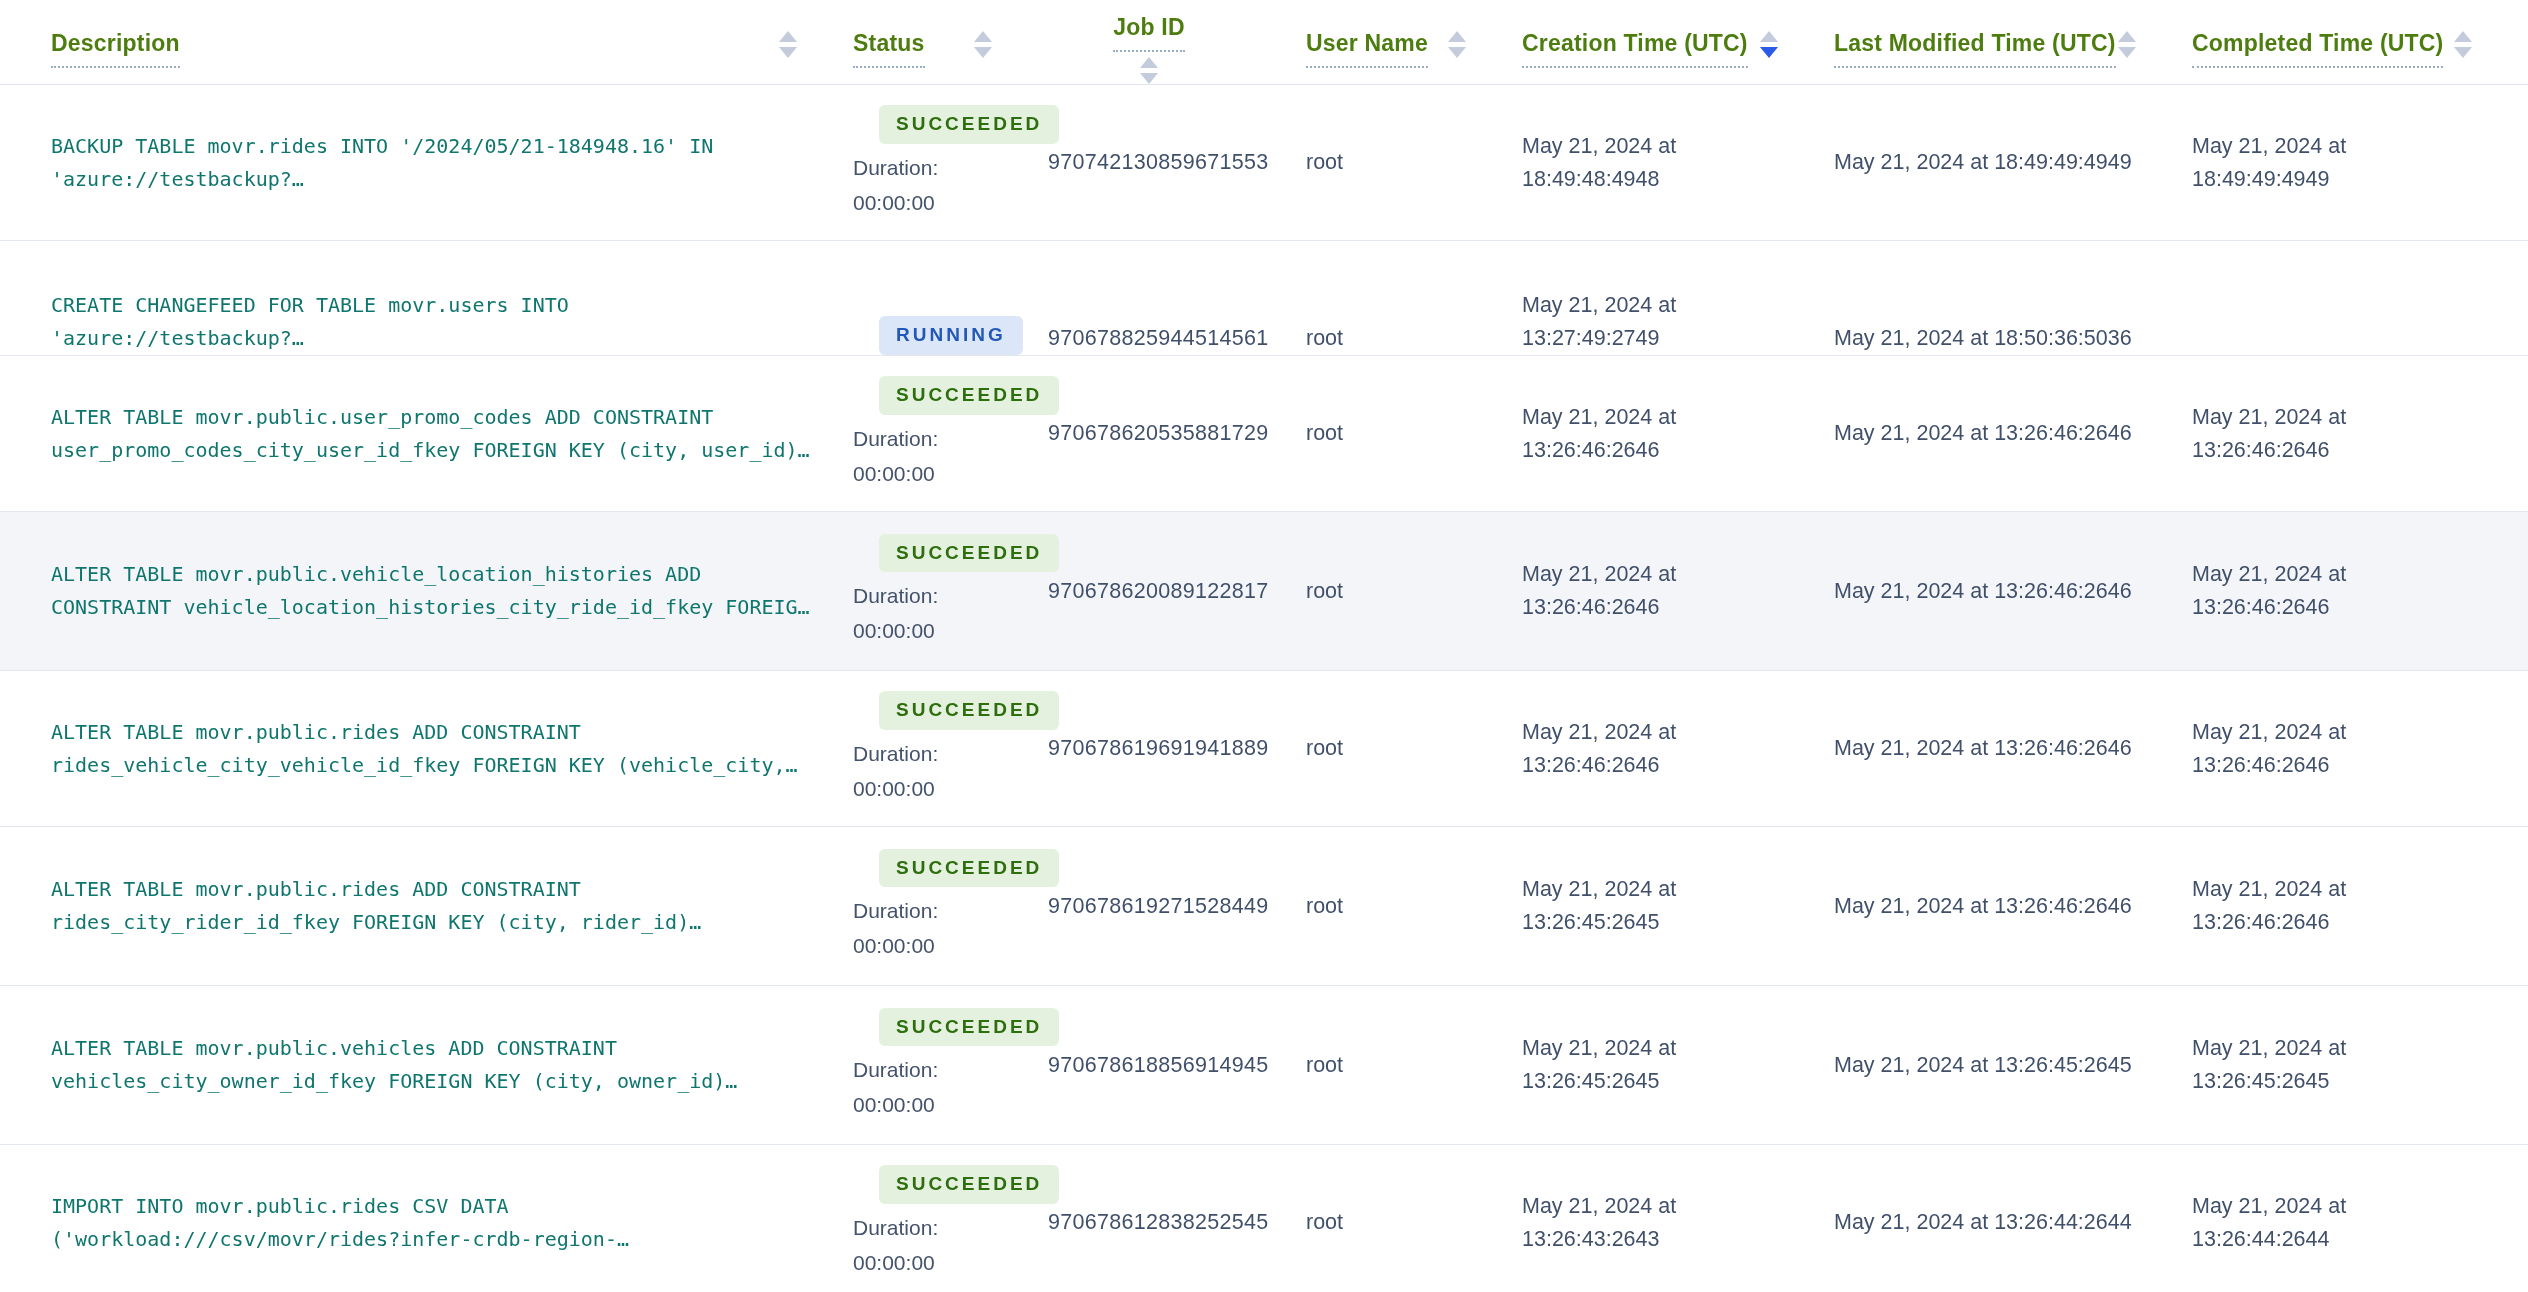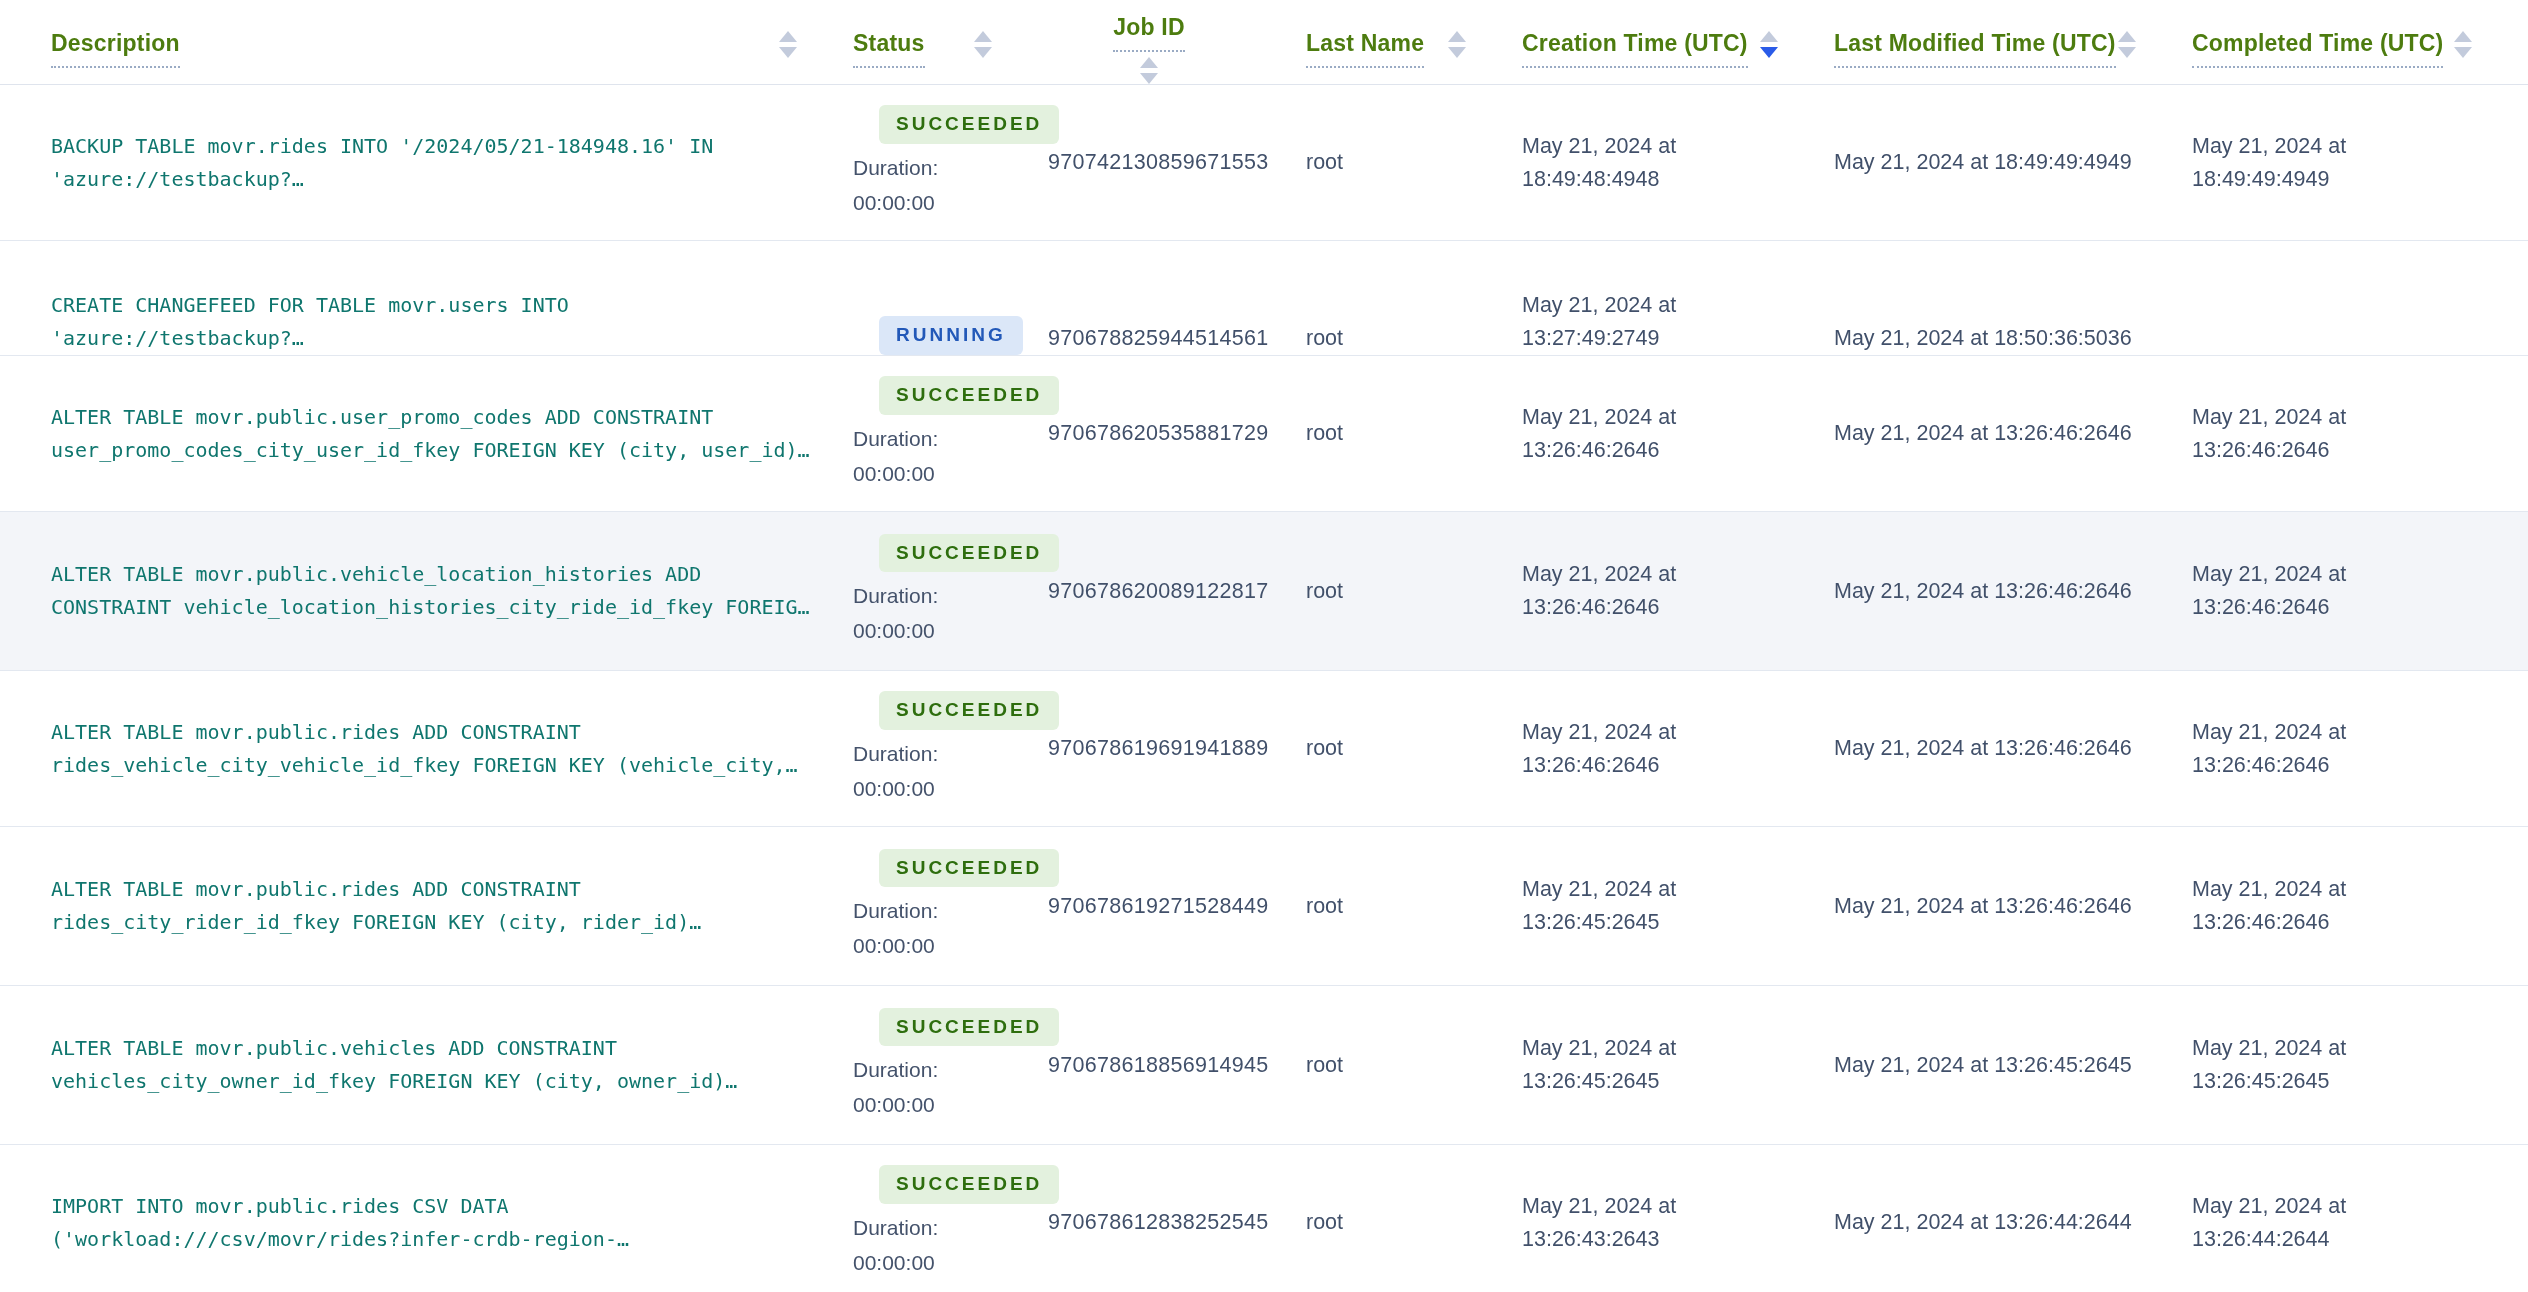--- a/index.html
+++ b/index.html
@@ -70,21 +70,21 @@
         </span>
     </div>
     <div class="th col-jobid">
       <span class="th-label">Job ID</span>
       <span class="sort-icon">
           <span class="tri tri-up"></span>
           <span class="tri tri-down"></span>
         </span>
     </div>
     <div class="th col-user">
-      <span class="th-label">Last Name</span>
+      <span class="th-label">User Name</span>
       <span class="sort-icon">
           <span class="tri tri-up"></span>
           <span class="tri tri-down"></span>
         </span>
     </div>
     <div class="th col-created">
       <span class="th-label">Creation Time (UTC)</span>
       <span class="sort-icon sort-desc">
           <span class="tri tri-up"></span>
           <span class="tri tri-down"></span>

